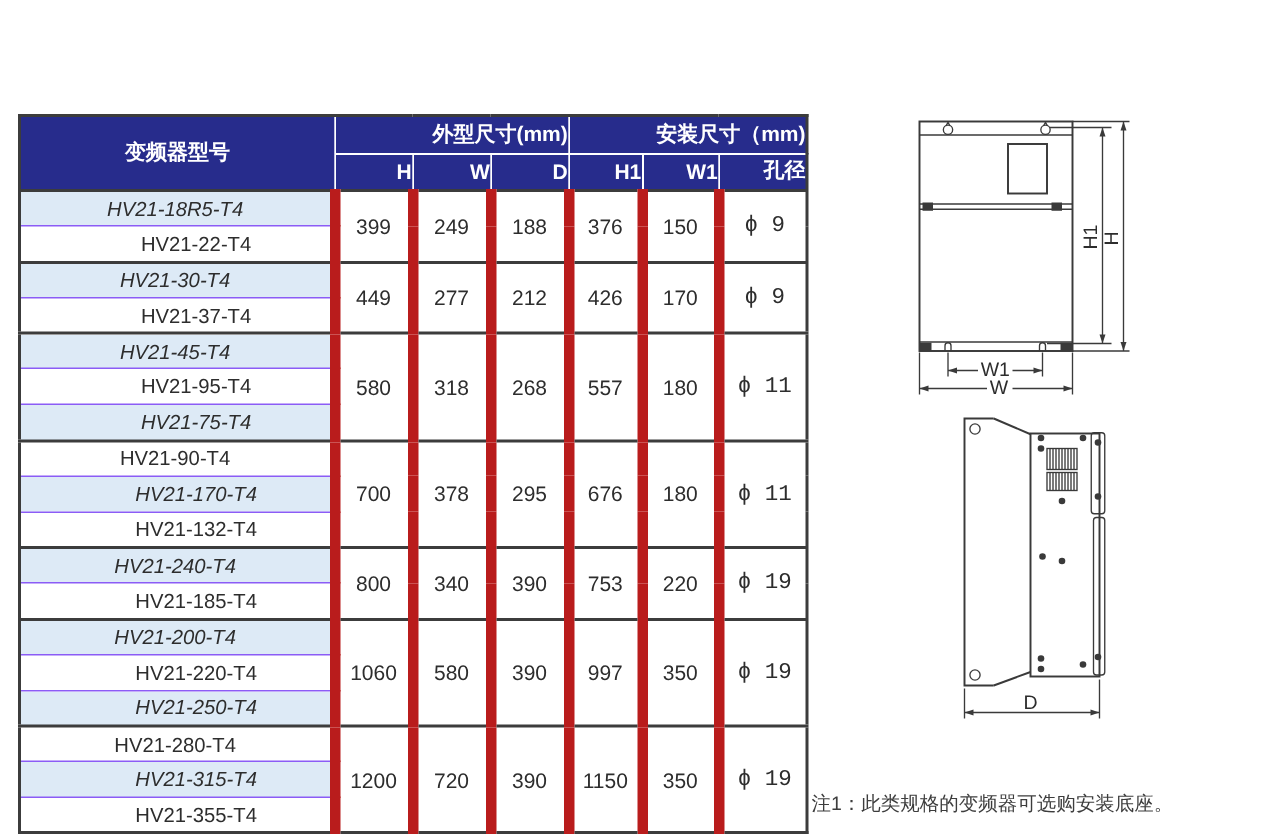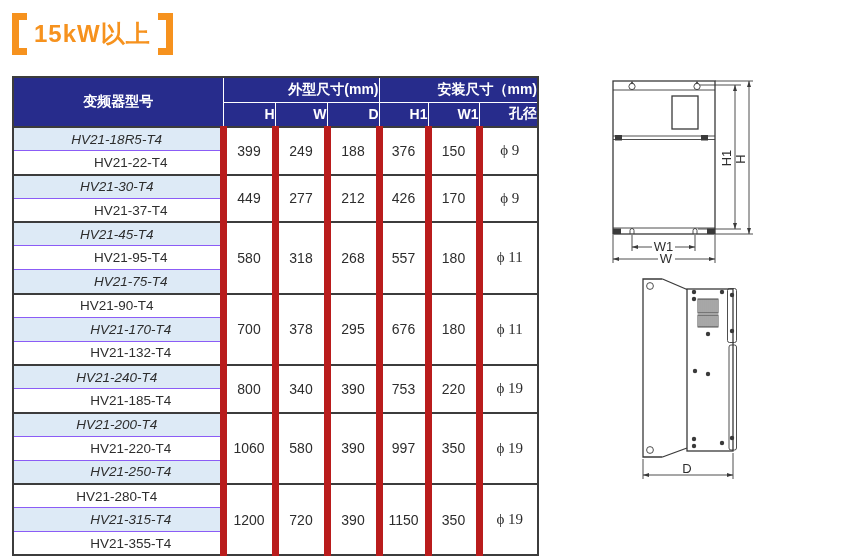--- a/index.html
+++ b/index.html
@@ -23,46 +23,41 @@
   thead th { background:#272C8C; color:#ffffff; font-weight:bold; font-size:14px; height:25px; }
   thead th.sep { border-left:1px solid rgba(255,255,255,0.85);text-align:right; }
   thead tr.h2 th { border-top:1px solid rgba(255,255,255,0.85); }
   tbody tr { height:23.8px; }
   tbody td { background:#ffffff; color:#2d2d2d; font-size:14px; }
   td.model { font-size:13.5px; }
   tr.alt td.model { background:#DDEAF6;font-style:italic; }
   tbody td.v { border-left:7px solid #b91c1c; }
   tr.gstart td { border-top:2px solid #3c3c3c; }
   tbody tr:not(.gstart) td.model { border-top:1px solid #8b5cf6;padding-left:28px; }
-  td.hole { font-family:Liberation Serif, serif; font-size:15px; }
+  td.hole { font-family:Liberation Mono, monospace; font-size:15px; }
 
   
   .diagram { position:absolute; }
   #front-view { left:580px; top:70px; }
   #side-view  { left:625px; top:274px; }
   .dwg { stroke:#3a3a3a; fill:none; stroke-width:1.3; }
   .dwg-thin { stroke:#3a3a3a; fill:none; stroke-width:0.9; }
   .dim { stroke:#3a3a3a; fill:none; stroke-width:0.9; }
   .dimfill { fill:#3a3a3a; stroke:none; }
   .dimtext { fill:#2d2d2d; font-size:13px; font-family:"Liberation Sans",sans-serif; }
   .mask { fill:#ffffff; stroke:none; }
 
   
   .note { position:absolute; left:541px; top:527px; font-size:13px; color:#3d3d3d; }
 </style>
 </head>
 <body>
 
 <div id="page">
 
-  <div class="badge">
-    <div class="brk brk-l"></div>
-    <div class="badge-text">15kW以上</div>
-    <div class="brk brk-r"></div>
-  </div>
 
   <div class="tbl-wrap">
     <table class="spec">
       <colgroup>
         <col style="width:210px">
           <col style="width:52px">
           <col style="width:52px">
         <col style="width:52px">
           <col style="width:49px">
           <col style="width:51px">
@@ -284,14 +279,15 @@
 
     <line x1="643" y1="461" x2="643" y2="481" class="dim"></line>
     <line x1="733" y1="455" x2="733" y2="481" class="dim"></line>
     <line x1="643" y1="477" x2="733" y2="477" class="dim"></line>
     <polygon points="649,475 649,479 643,477" class="dimfill"></polygon>
     <polygon points="727,475 727,479 733,477" class="dimfill"></polygon>
     <rect x="679" y="463" width="16" height="13" class="mask"></rect>
     <text x="687" y="474.5" text-anchor="middle" class="dimtext" font-size="14">D</text>
   </svg>
 
+  <div class="note">注1：此类规格的变频器可选购安装底座。</div>
 
 </div>
 
 </body></html>

